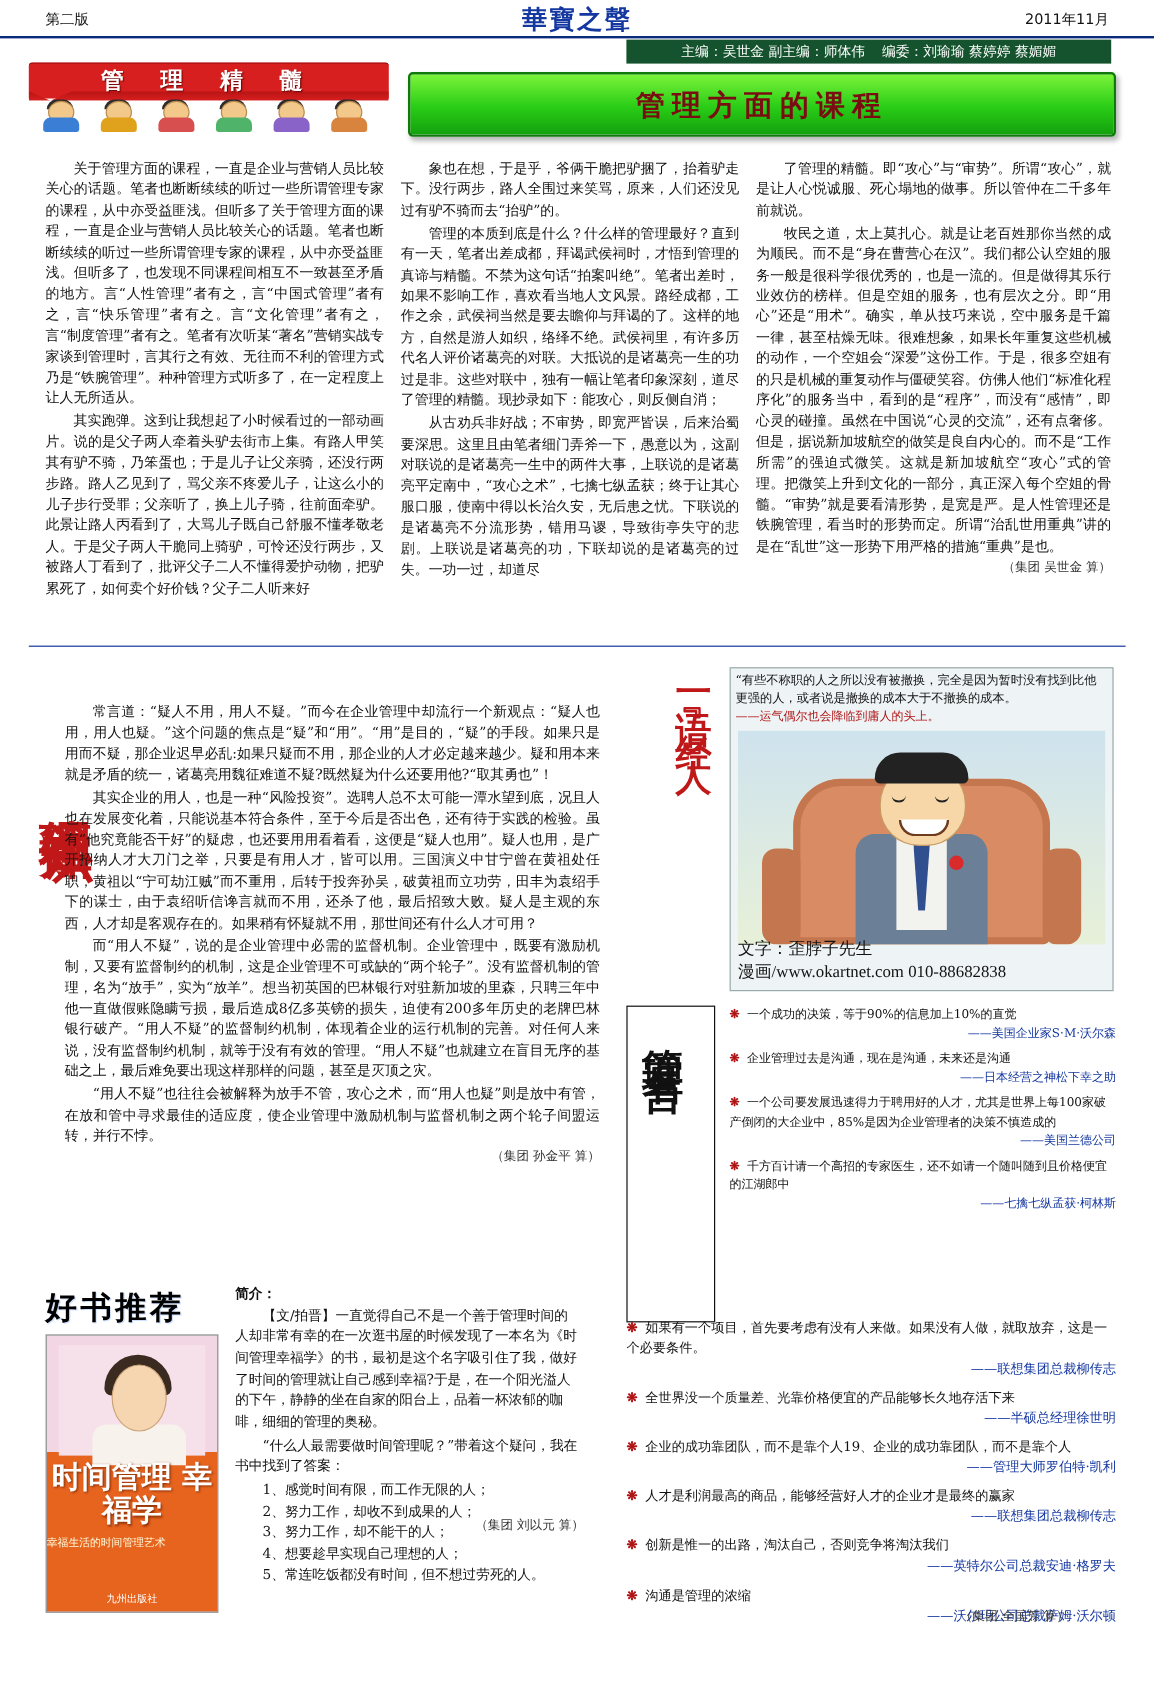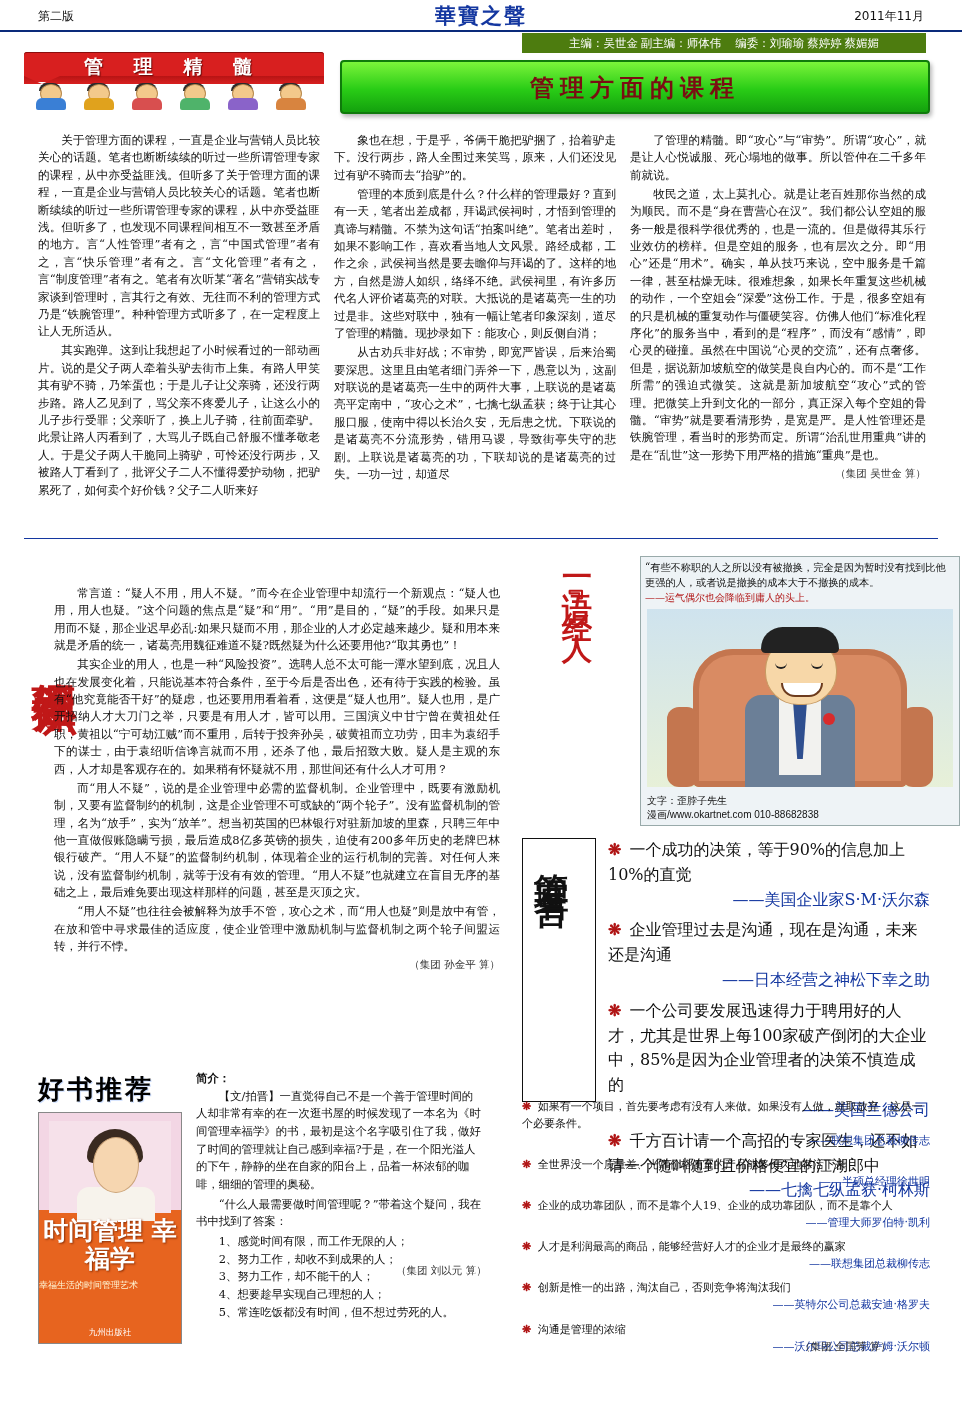--- a/index.html
+++ b/index.html
@@ -10,22 +10,22 @@
   }
   .page{position:relative;width:962px;height:1401px;}
 
   
   .masthead{position:absolute;left:0;top:0;width:962px;height:30px;border-bottom:2px solid #0a2a7a;}
   .mh-left{position:absolute;left:38px;top:8px;font-size:12px;color:#111;}
   .mh-center{position:absolute;left:0;top:2px;width:962px;text-align:center;
     font-family:"DejaVu Serif","Liberation Serif",serif;font-weight:bold;font-size:21px;color:#1437a0;letter-spacing:2px;}
   .mh-right{position:absolute;right:38px;top:8px;font-size:12px;color:#111;}
 
-  .credits{position:absolute;left:522px;top:33px;width:404px;height:20px;background:#4d7c0f;color:#fff;
-    font-size:11.5px;display:flex;align-items:center;justify-content:center;gap:14px;font-family:Liberation Serif, serif;}
+  .credits{position:absolute;left:522px;top:33px;width:404px;height:20px;background:#14532d;color:#fff;
+    font-size:11.5px;display:flex;align-items:center;justify-content:center;gap:14px;}
   .credits span{white-space:nowrap;}
 
   
   .banner{position:absolute;left:24px;top:52px;width:300px;height:58px;}
   .banner-ribbon{position:absolute;left:0;top:0;width:300px;height:30px;background:#d81f1f;
     border-radius:3px 3px 0 0;box-shadow:0 1px 0 #8b0d0d inset;}
   .banner-ribbon:after{content:"";position:absolute;left:-0px;top:24px;width:300px;height:8px;
     background:linear-gradient(180deg,#b71414,#d81f1f);clip-path:polygon(0 0,6% 100%,12% 0,100% 0,100% 100%,0 100%);}
   .banner-text{position:absolute;left:0;top:2px;width:300px;text-align:center;color:#fff;font-size:19px;
     letter-spacing:12px;font-weight:bold;font-family:"DejaVu Serif","Liberation Serif",serif;text-shadow:1px 1px 1px #6b0808;}
@@ -49,48 +49,48 @@
   .sig{text-align:right;font-size:10.5px;color:#333;margin-top:4px;text-indent:0;}
 
   hr.rule{position:absolute;border:0;border-top:1.5px solid #1437a0;}
 
   
   .vtitle{position:absolute;writing-mode:vertical-rl;text-orientation:upright;
     font-family:"DejaVu Serif","Liberation Serif",serif;font-weight:bold;color:#c01818;}
 
   
   .cartoon{position:absolute;left:608px;top:556px;width:318px;height:268px;
-    border:1px solid #9aa;background:#eef3f6;margin-left:32px;}
+    border:1px solid #9aa;background:#eef3f6;}
   .cartoon-txt{position:absolute;left:4px;top:4px;width:310px;font-size:10.2px;line-height:1.45;color:#111;
     font-family:"DejaVu Serif","Liberation Serif",serif;}
   .cartoon-sub{color:#b01515;font-size:10px;}
   .cartoon-art{position:absolute;left:6px;top:52px;width:306px;height:178px;
     background:linear-gradient(180deg,#cfe3ee,#e7f0d8);overflow:hidden;}
   .chair{position:absolute;left:46px;top:40px;width:214px;height:138px;background:#d98b63;
     border-radius:40px 40px 6px 6px;box-shadow:inset 0 0 0 6px #c4764f;}
   .chair:before{content:"";position:absolute;left:-26px;top:58px;width:32px;height:80px;background:#c4764f;border-radius:12px;}
   .chair:after{content:"";position:absolute;right:-26px;top:58px;width:32px;height:80px;background:#c4764f;border-radius:12px;}
   .suit{position:absolute;left:98px;top:86px;width:110px;height:92px;background:#6b7f97;border-radius:16px 16px 0 0;}
   .shirt{position:absolute;left:132px;top:86px;width:42px;height:80px;background:#f2f2ef;}
   .tie{position:absolute;left:146px;top:92px;width:14px;height:58px;background:#2f4f8f;clip-path:polygon(0 0,100% 0,70% 100%,30% 100%);}
   .face{position:absolute;left:118px;top:26px;width:70px;height:68px;background:#f7d7a8;border-radius:50% 50% 46% 46%;border:1px solid #c79a62;}
   .hairc{position:absolute;left:114px;top:18px;width:78px;height:26px;background:#222;border-radius:38px 38px 8px 8px;}
   .eye{position:absolute;top:52px;width:12px;height:6px;border-bottom:2px solid #222;border-radius:0 0 8px 8px;}
   .mouth{position:absolute;left:134px;top:74px;width:38px;height:12px;border:2px solid #6d3b1d;border-top:0;border-radius:0 0 20px 20px;background:#fff;}
   .flower{position:absolute;left:176px;top:104px;width:12px;height:12px;border-radius:50%;background:#d92b2b;}
-  .cartoon-foot{position:absolute;left:6px;bottom:4px;width:306px;font-size:10px;line-height:1.35;
-    font-family:Liberation Sans, sans-serif;color:#111;}
+  .cartoon-foot{position:absolute;left:6px;bottom:4px;width:306px;font-size:14px;line-height:1.35;
+    font-family:Liberation Serif, serif;color:#111;}
 
   
   .famebox{position:absolute;left:522px;top:838px;width:72px;height:262px;border:1.4px solid #111;}
   .famebox .v{position:absolute;left:6px;top:8px;writing-mode:vertical-rl;text-orientation:upright;
     font-family:"DejaVu Serif","Liberation Serif",serif;font-weight:bold;font-size:34px;letter-spacing:6px;color:#111;}
 
   
-  .quotes{position:absolute;left:608px;top:838px;width:322px;font-size:16px;line-height:1.55;
+  .quotes{position:absolute;left:608px;top:838px;width:322px;font-size:10px;line-height:1.55;
     font-family:"DejaVu Serif","Liberation Serif",serif;color:#111;}
   .quotes .q{margin-bottom:6px;}
   .quotes .q .bullet{color:#b01515;font-weight:bold;margin-right:3px;}
   .quotes .src{display:block;text-align:right;color:#1437a0;}
 
   .quotes2{position:absolute;left:522px;top:1098px;width:408px;font-size:11px;line-height:1.55;
     font-family:"DejaVu Serif","Liberation Serif",serif;color:#111;}
   .quotes2 .q{margin-bottom:7px;}
   .quotes2 .q .bullet{color:#b01515;font-weight:bold;margin-right:3px;}
   .quotes2 .src{display:block;text-align:right;color:#1437a0;}

